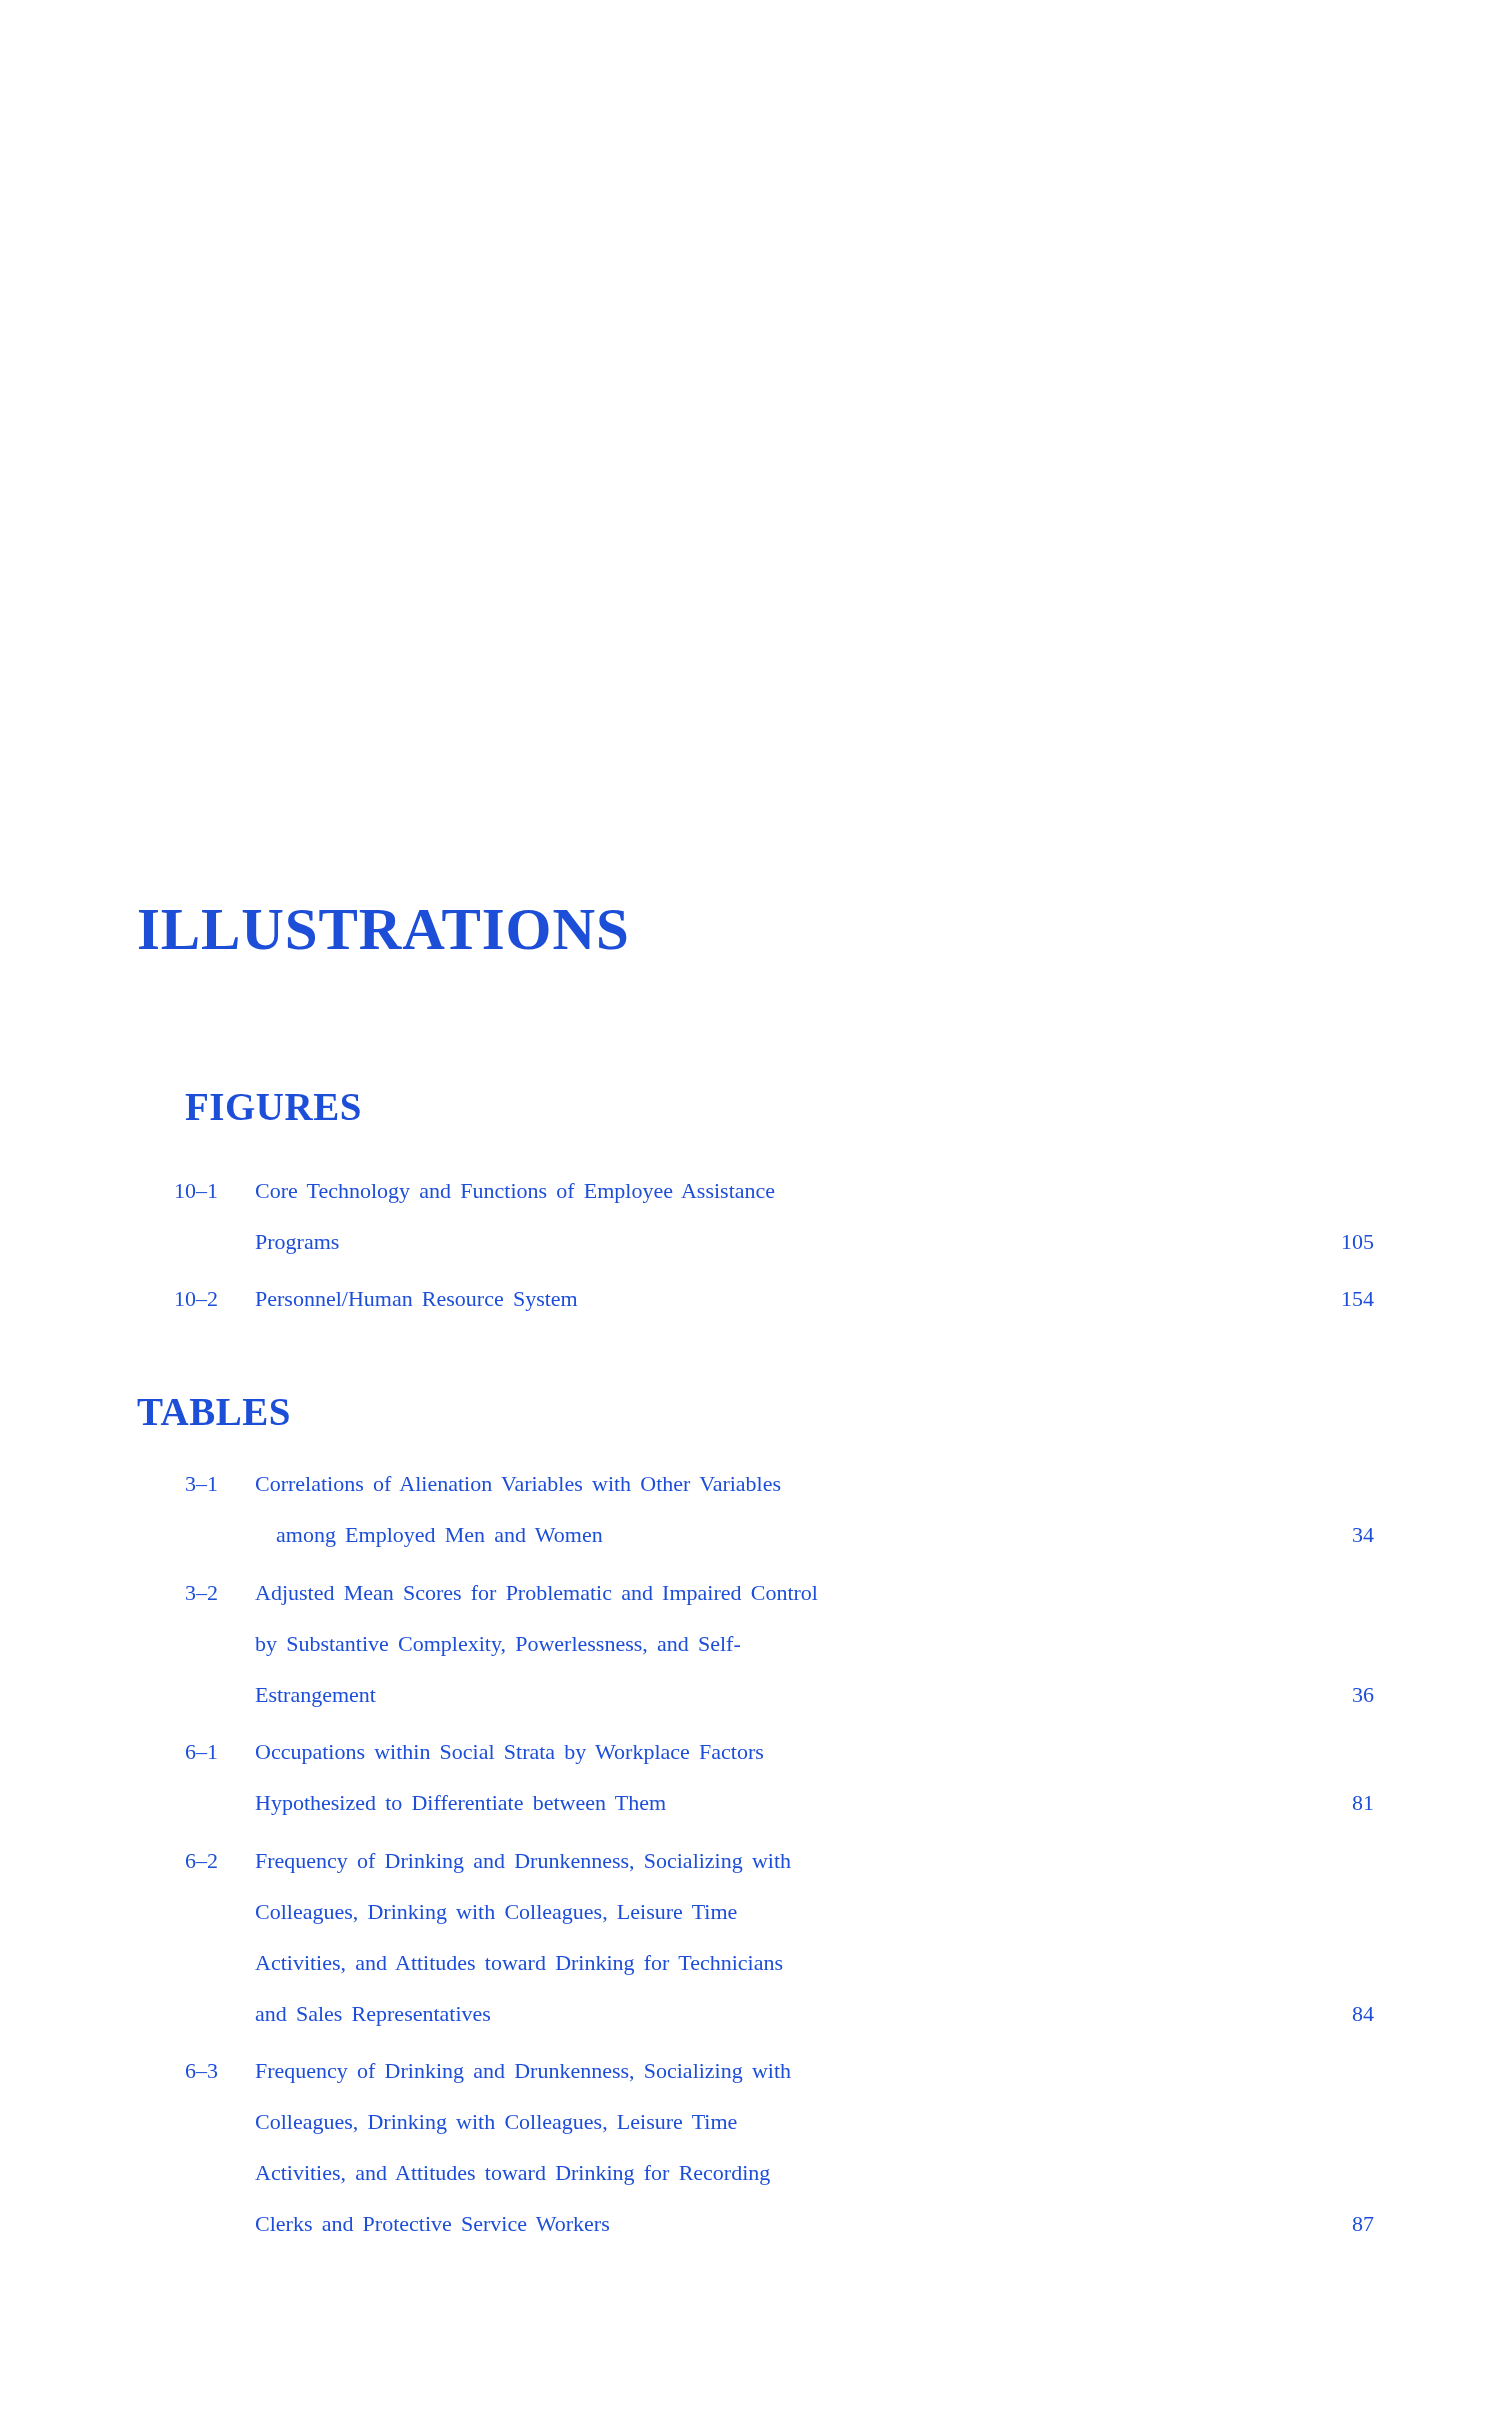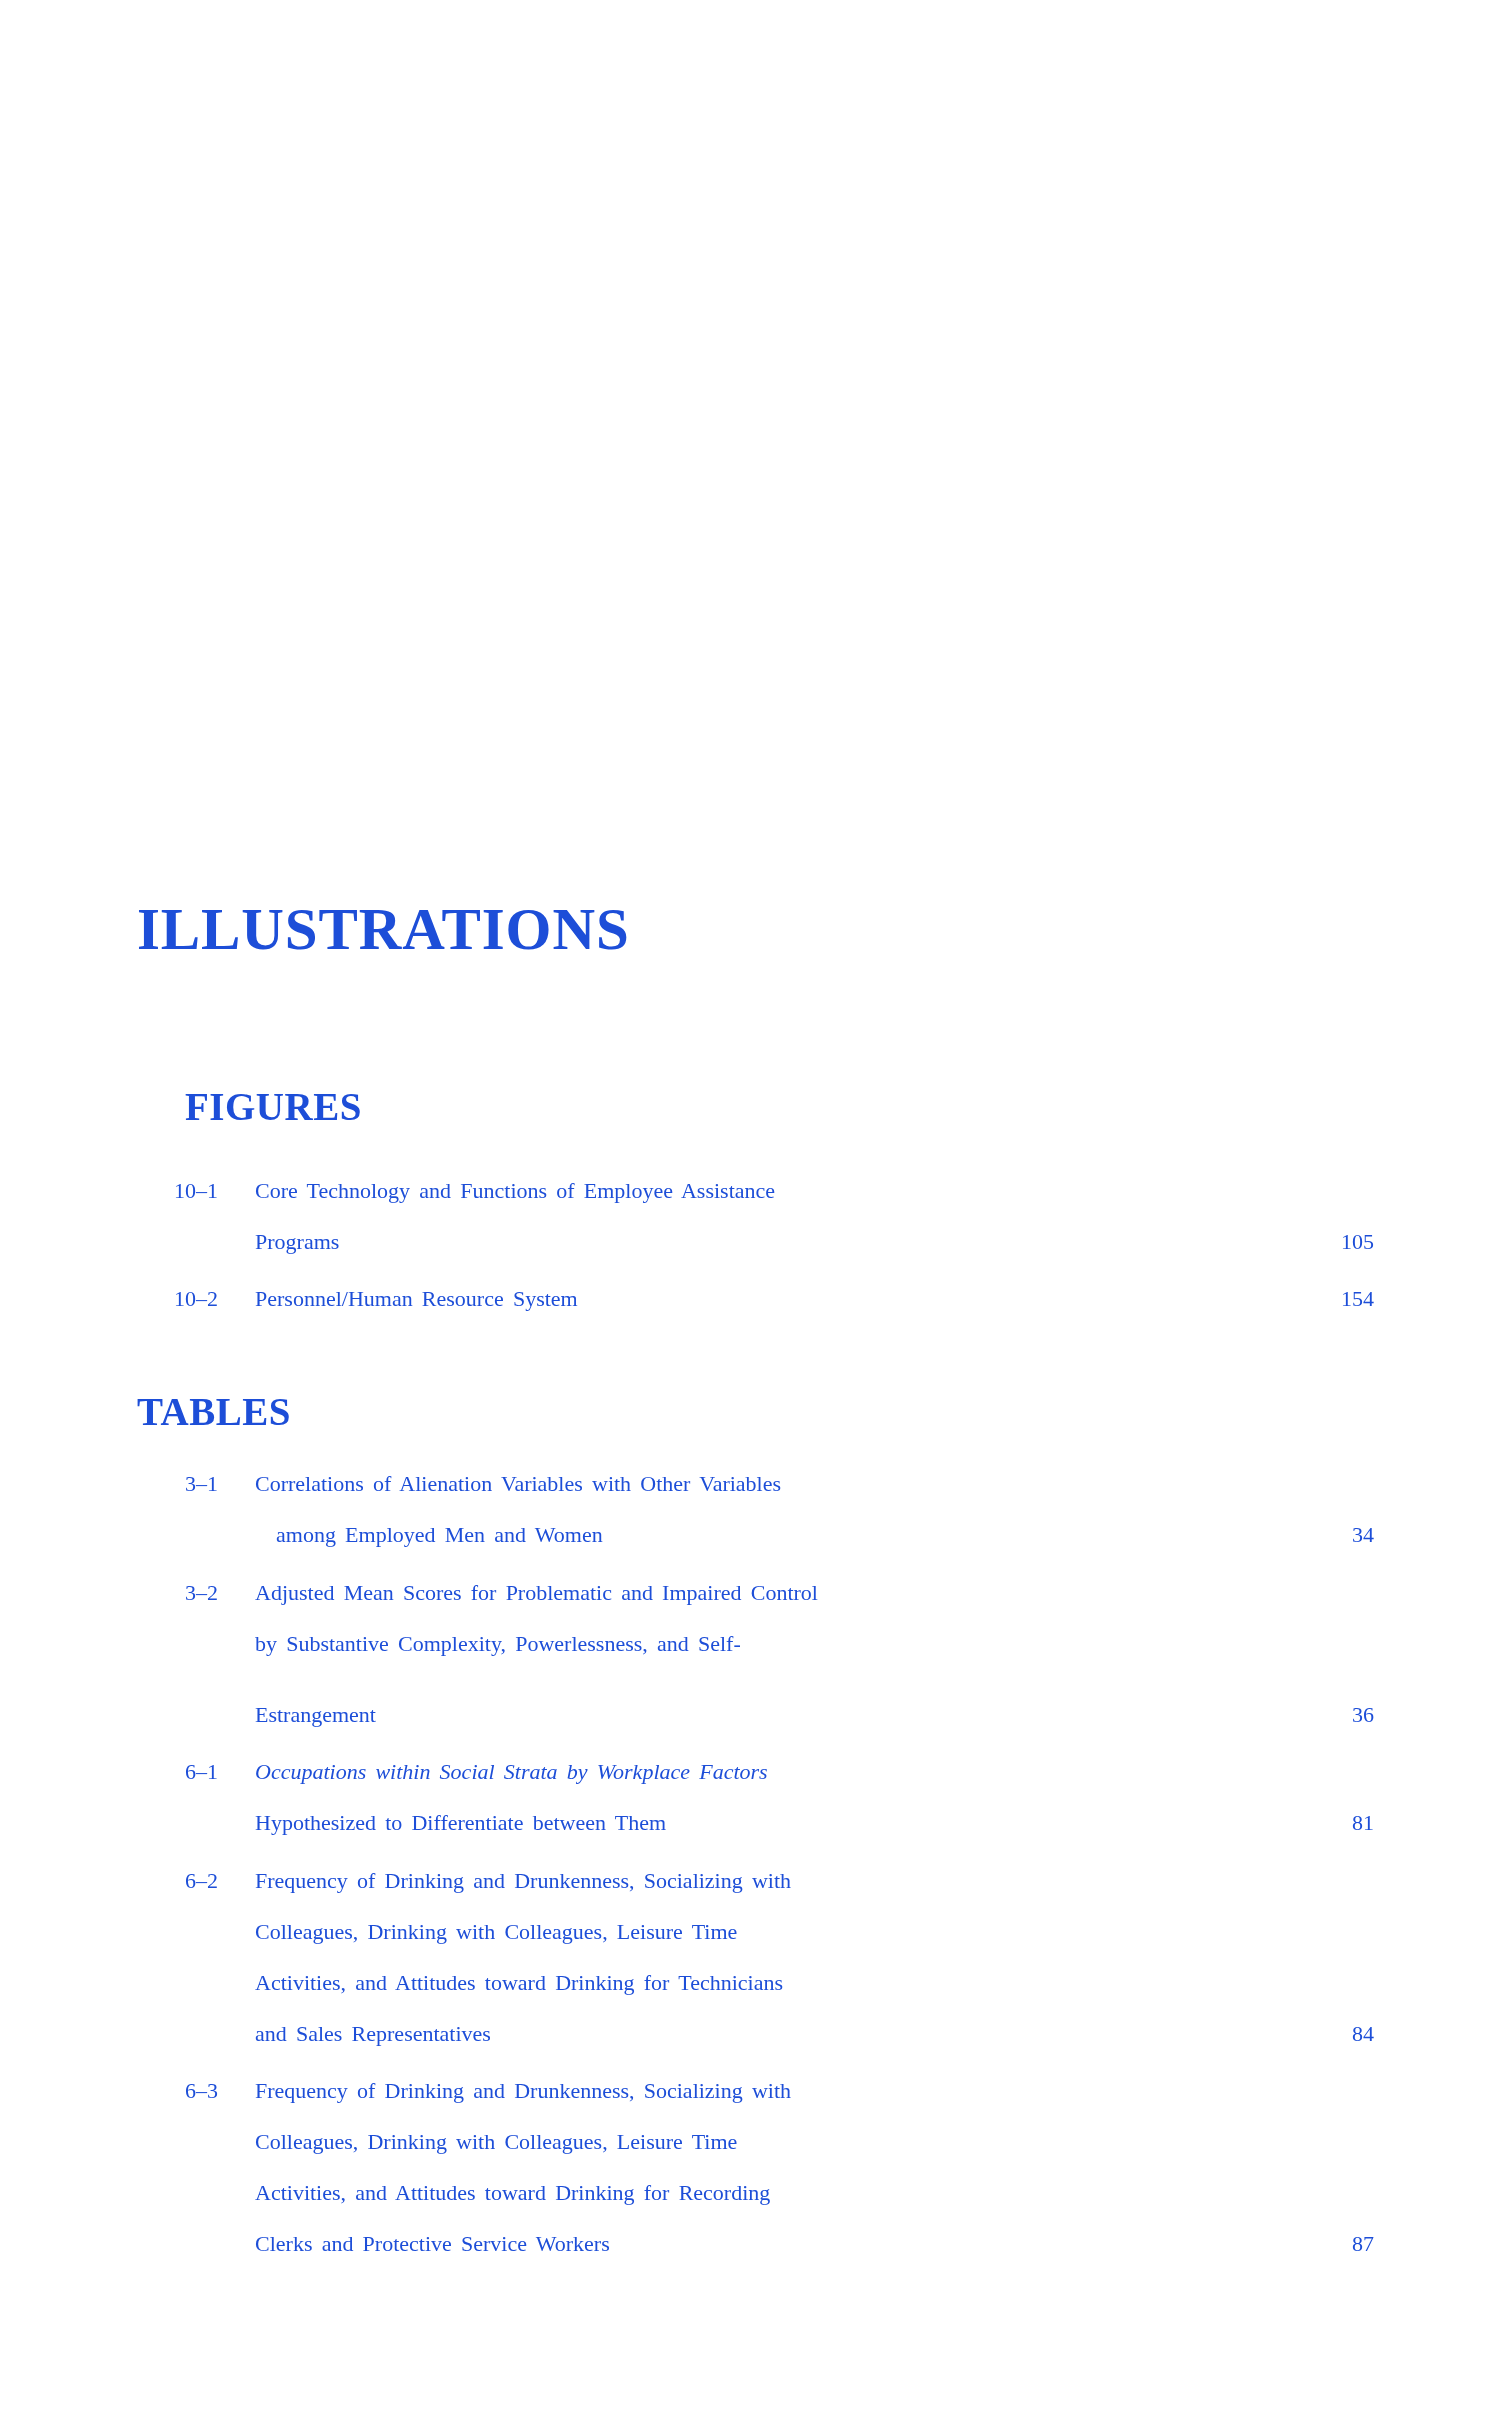--- a/index.html
+++ b/index.html
@@ -90,28 +90,28 @@
               <span class="entry-line" style="display: block;">Correlations of Alienation Variables with Other Variables</span>
               <span class="entry-line" style="display: block; margin-left: 21px;">among Employed Men and Women</span>
             </span>
             <span class="entry-page">34</span>
           </div>
           <div class="entry">
             <span class="entry-num">3–2</span>
             <span class="entry-lines">
               <span class="entry-line" style="display: block;">Adjusted Mean Scores for Problematic and Impaired Control</span>
               <span class="entry-line" style="display: block;">by Substantive Complexity, Powerlessness, and Self-</span>
-              <span class="entry-line" style="display: block; margin-top: 20px;">Estrangement</span>
+              <span class="entry-line" style="display: block;">Estrangement</span>
             </span>
             <span class="entry-page">36</span>
           </div>
           <div class="entry">
             <span class="entry-num">6–1</span>
             <span class="entry-lines">
-              <span class="entry-line" style="display: block; font-style: italic;">Occupations within Social Strata by Workplace Factors</span>
+              <span class="entry-line" style="display: block;">Occupations within Social Strata by Workplace Factors</span>
               <span class="entry-line" style="display: block;">Hypothesized to Differentiate between Them</span>
             </span>
             <span class="entry-page">81</span>
           </div>
           <div class="entry">
             <span class="entry-num">6–2</span>
             <span class="entry-lines">
               <span class="entry-line" style="display: block;">Frequency of Drinking and Drunkenness, Socializing with</span>
               <span class="entry-line" style="display: block;">Colleagues, Drinking with Colleagues, Leisure Time</span>
               <span class="entry-line" style="display: block;">Activities, and Attitudes toward Drinking for Technicians</span>

